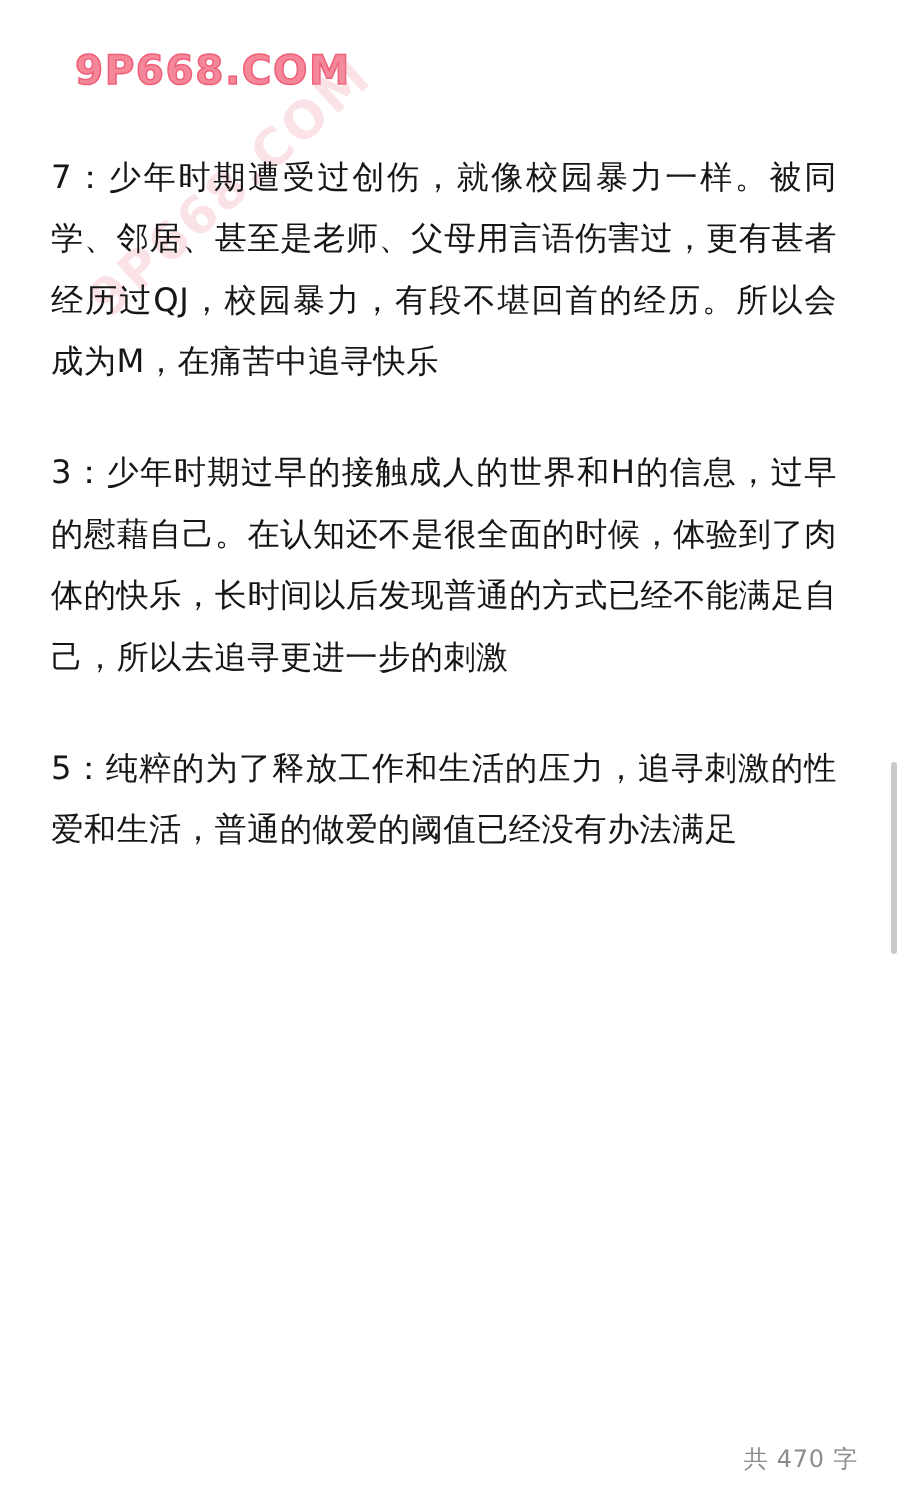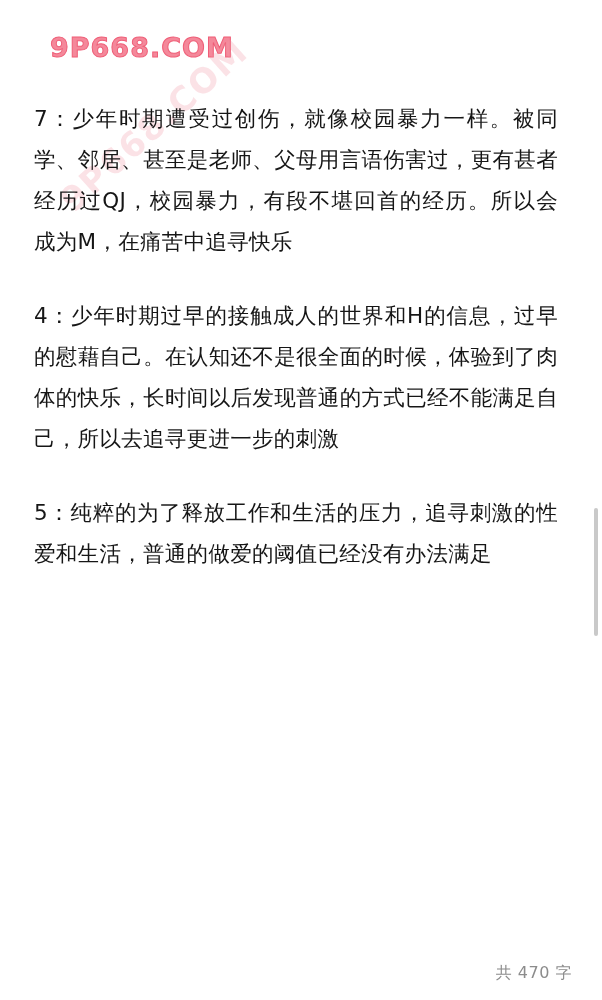--- a/index.html
+++ b/index.html
@@ -114,21 +114,21 @@
 <div class="page">
 
   <div class="logo">9P668.COM</div>
 
   <div class="watermark-diagonal">
     <span>9P668.COM</span>
   </div>
 
   <div class="content">
     <p class="para">7：少年时期遭受过创伤，就像校园暴力一样。被同学、邻居、甚至是老师、父母用言语伤害过，更有甚者经历过QJ，校园暴力，有段不堪回首的经历。所以会成为M，在痛苦中追寻快乐</p>
-    <p class="para">4：少年时期过早的接触成人的世界和H的信息，过早的慰藉自己。在认知还不是很全面的时候，体验到了肉体的快乐，长时间以后发现普通的方式已经不能满足自己，所以去追寻更进一步的刺激</p>
+    <p class="para">3：少年时期过早的接触成人的世界和H的信息，过早的慰藉自己。在认知还不是很全面的时候，体验到了肉体的快乐，长时间以后发现普通的方式已经不能满足自己，所以去追寻更进一步的刺激</p>
     <p class="para">5：纯粹的为了释放工作和生活的压力，追寻刺激的性爱和生活，普通的做爱的阈值已经没有办法满足</p>
   </div>
 
   <div class="scrollbar-track">
     <div class="scrollbar-thumb"></div>
   </div>
 
   <div class="footer">共 470 字</div>
 
 </div>

